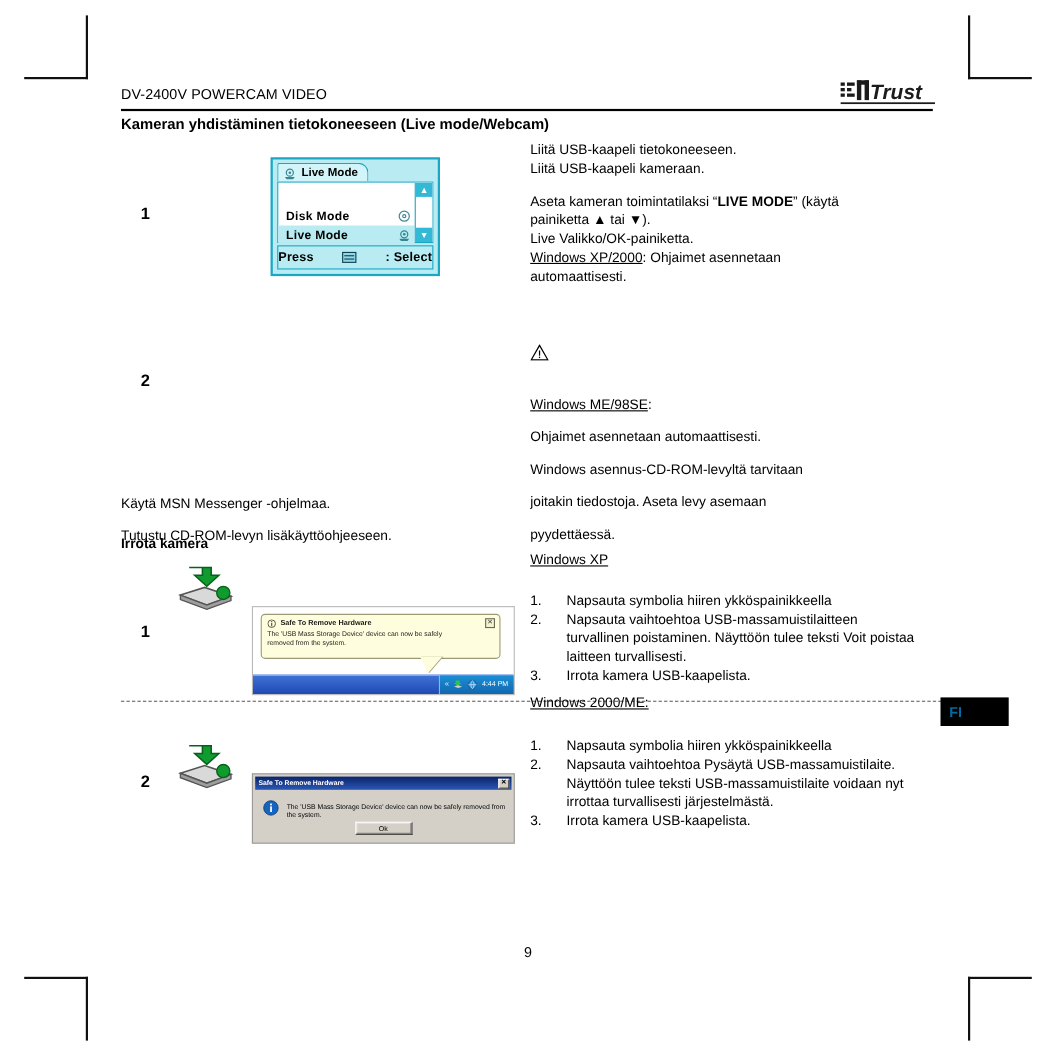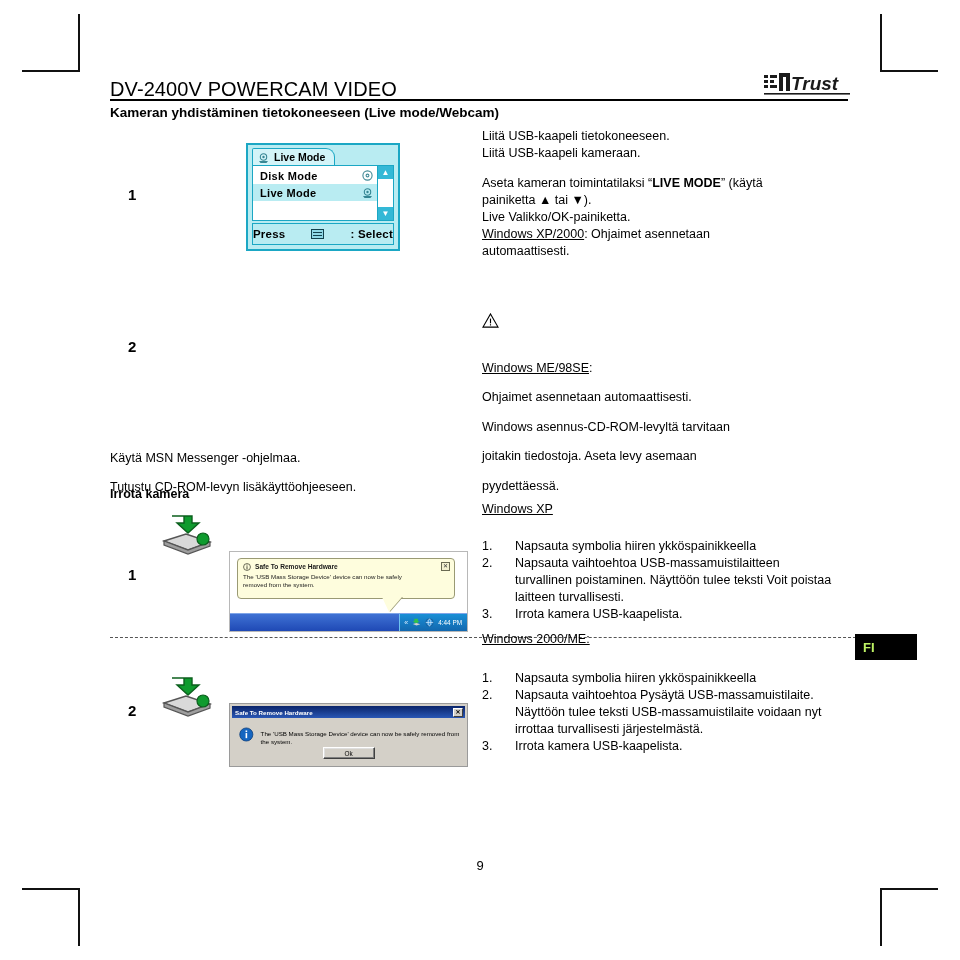--- a/index.html
+++ b/index.html
@@ -32,21 +32,21 @@
   .cm-tl { left: 22px;  top: 14px;  border-right: 2px solid #111; border-bottom: 2px solid #111; }
   .cm-tr { left: 880px; top: 14px;  border-left:  2px solid #111; border-bottom: 2px solid #111; }
   .cm-bl { left: 22px;  top: 888px; border-right: 2px solid #111; border-top:    2px solid #111; }
   .cm-br { left: 880px; top: 888px; border-left:  2px solid #111; border-top:    2px solid #111; }
 
   
   .doc-title {
     position: absolute;
     left: 110px;
     top: 78px;
-    font-size: 20px;
+    font-size: 13px;
     letter-spacing: .1px;
     white-space: nowrap;
   }
   .header-rule {
     position: absolute;
     left: 110px;
     top: 99px;
     width: 738px;
     height: 2px;
     background: #000;
@@ -114,21 +114,21 @@
     position: absolute;
     left: 4px;
     top: 20px;
     right: 4px;
     height: 56px;
     background: #ffffff;
     border: 1px solid #1ba7c4;
     box-sizing: border-box;
     display: flex;
   }
-  .lcd-rows { flex: 1; padding-top: 1px; }
+  .lcd-rows { flex: 1; padding-top: 22px; }
   .lcd-row {
     height: 17px;
     display: flex;
     align-items: center;
     padding: 0 3px 0 7px;
     font-size: 11px;
     font-weight: bold;
     letter-spacing: .3px;
     white-space: nowrap;
   }
@@ -439,21 +439,21 @@
     border-top: 1px dashed #555;
   }
 
   .fi-badge {
     position: absolute;
     left: 855px;
     top: 634px;
     width: 62px;
     height: 26px;
     background: #000000;
-    color: #bef264;
+    color: #0369a1;
     font-size: 13px;
     font-weight: bold;
     display: flex;
     align-items: center;
     padding-left: 8px;
     box-sizing: border-box;
   }
 
   .pagenum {
     position: absolute;

